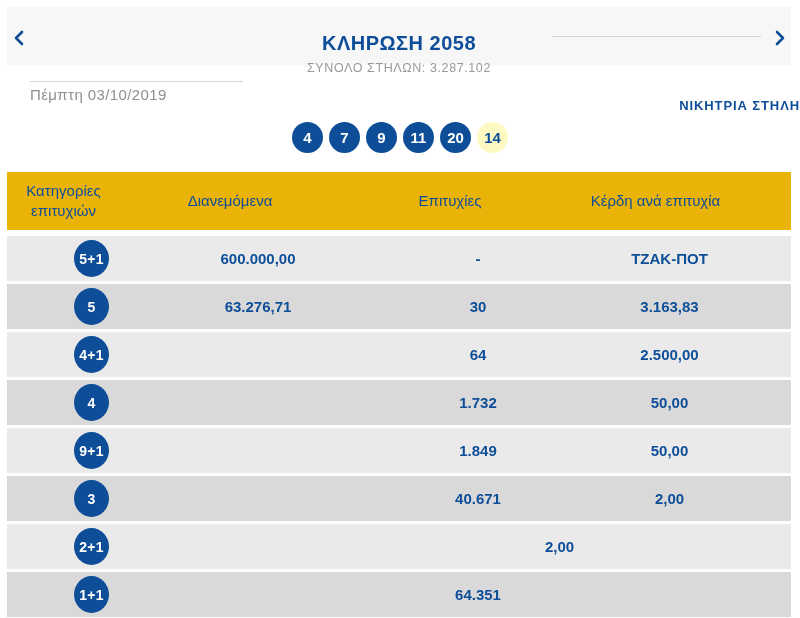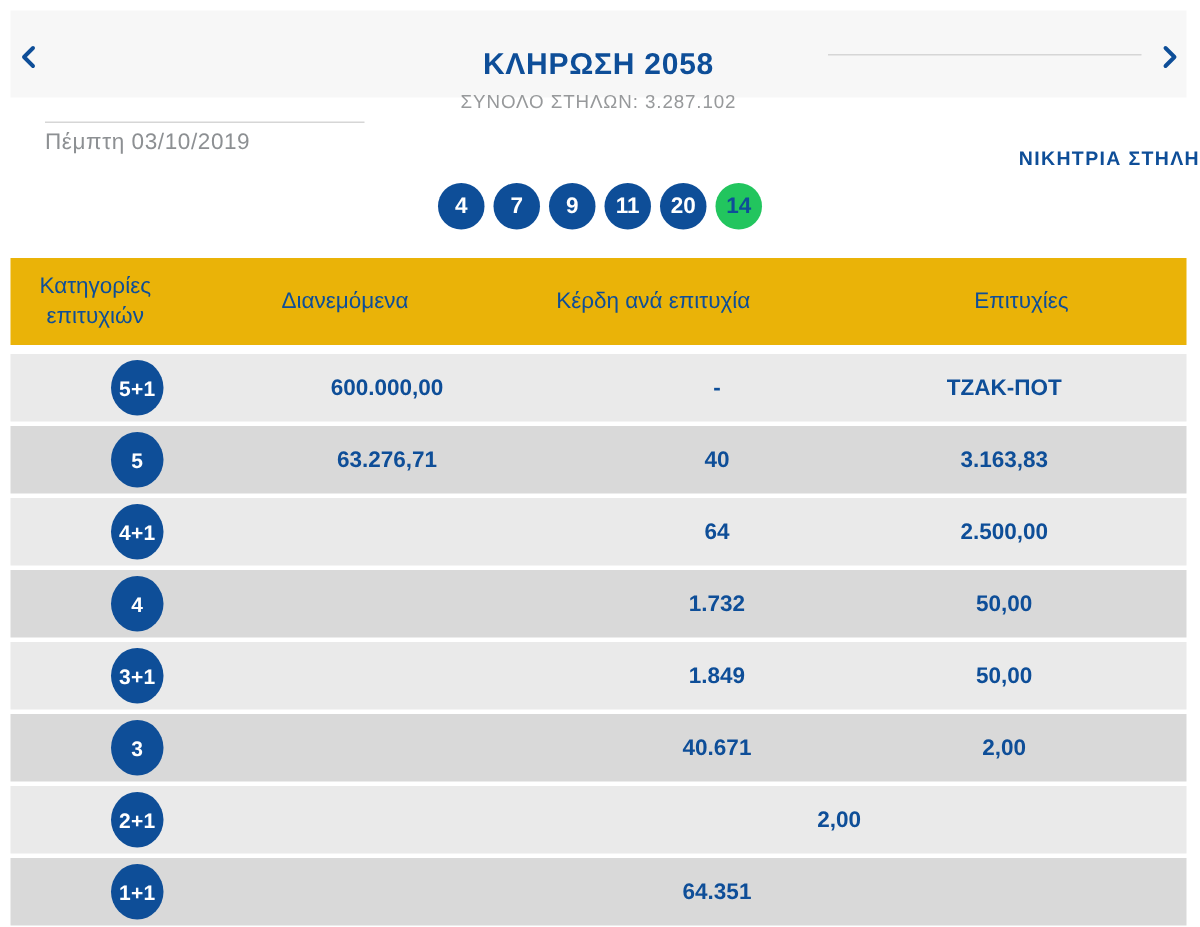--- a/index.html
+++ b/index.html
@@ -115,21 +115,21 @@
     border-radius: 50%;
     background: #0e4e98;
     color: #ffffff;
     font-size: 15px;
     font-weight: bold;
     display: flex;
     align-items: center;
     justify-content: center;
   }
   .ball.joker {
-    background: #22c55e;
+    background: #fef9c3;
     color: #0e4e98;
   }
 
   
   .results {
     position: absolute;
     left: 7px;
     top: 172px;
     width: 784px;
   }
@@ -229,59 +229,59 @@
         <div class="ball">11</div>
         <div class="ball">20</div>
         <div class="ball joker">14</div>
       </div>
   </div>
 
   <div class="results">
     <div class="results-row results-head">
       <div class="cell col-cat">Κατηγορίες επιτυχιών</div>
       <div class="cell col-dist">Διανεμόμενα</div>
+      <div class="cell col-wins">Επιτυχίες</div>
       <div class="cell col-prize">Κέρδη ανά επιτυχία</div>
-      <div class="cell col-wins">Επιτυχίες</div>
     </div>
     <div>
         <div class="results-row data-row">
     <div class="cell col-cat">
       <span class="category-badge">5+1</span>
     </div>
     <div class="cell col-dist">600.000,00</div>
     <div class="cell col-wins">-</div>
     <div class="cell col-prize">ΤΖΑΚ-ΠΟΤ</div>
   </div>
         <div class="results-row data-row">
     <div class="cell col-cat">
       <span class="category-badge">5</span>
     </div>
     <div class="cell col-dist">63.276,71</div>
-    <div class="cell col-wins">40</div>
+    <div class="cell col-wins">30</div>
     <div class="cell col-prize">3.163,83</div>
   </div>
         <div class="results-row data-row">
     <div class="cell col-cat">
       <span class="category-badge">4+1</span>
     </div>
     <div class="cell col-dist"></div>
     <div class="cell col-wins">64</div>
     <div class="cell col-prize">2.500,00</div>
   </div>
         <div class="results-row data-row">
     <div class="cell col-cat">
       <span class="category-badge">4</span>
     </div>
     <div class="cell col-dist"></div>
     <div class="cell col-wins">1.732</div>
     <div class="cell col-prize">50,00</div>
   </div>
         <div class="results-row data-row">
     <div class="cell col-cat">
-      <span class="category-badge">3+1</span>
+      <span class="category-badge">9+1</span>
     </div>
     <div class="cell col-dist"></div>
     <div class="cell col-wins">1.849</div>
     <div class="cell col-prize">50,00</div>
   </div>
         <div class="results-row data-row">
     <div class="cell col-cat">
       <span class="category-badge">3</span>
     </div>
     <div class="cell col-dist"></div>

